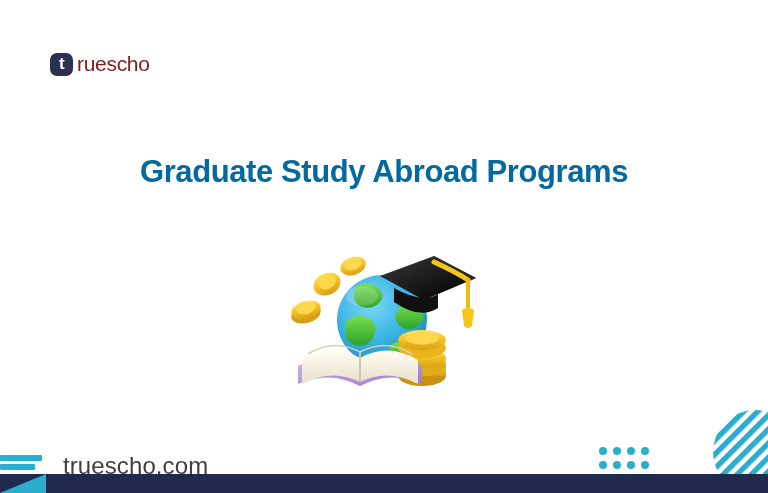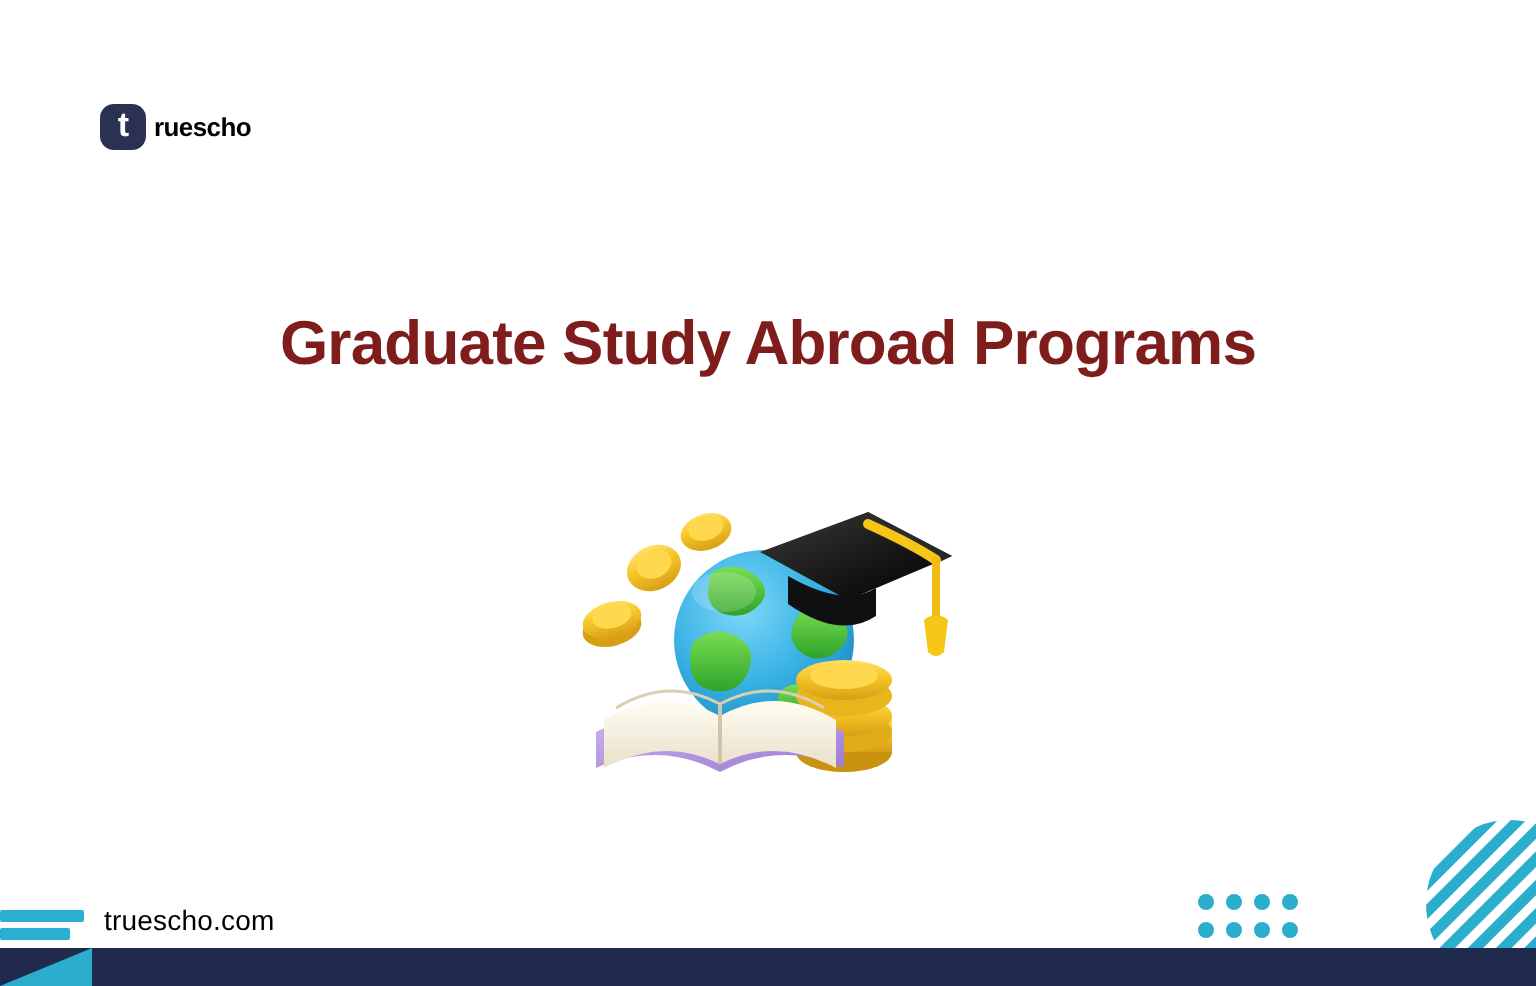--- a/index.html
+++ b/index.html
@@ -36,33 +36,33 @@
     align-items:center;
     justify-content:center;
     color:#ffffff;
     font-size:17px;
     font-weight:bold;
     line-height:1;
     padding-bottom:2px;
     letter-spacing:-0.5px;
   }
   .brand-text {
-    font-size:13px;
-    font-weight:bold;
-    color:#000000;
+    font-size:21px;
+    font-weight:normal;
+    color:#7f1d1d;
     letter-spacing:-0.3px;
   }
 
   
   .title {
     position:absolute;
     left:0; right:0;
     top:152px;
     text-align:center;
-    color:#7f1d1d;
+    color:#0369a1;
     font-size:31px;
     font-weight:bold;
     line-height:1.32;
     letter-spacing:-0.4px;
   }
   .title-line { display:block; }
 
   
   .illustration {
     position:absolute;
@@ -87,24 +87,24 @@
     left:0;
     height:6px;
     border-radius:1px;
     background:#2bafd0;
   }
   .bar-top { top:0; width:42px; }
   .bar-bottom { top:9px; width:35px; }
 
   .footer-url {
     position:absolute;
-    left:52px;
+    left:63px;
     top:452px;
-    font-size:14px;
-    color:#000000;
+    font-size:24px;
+    color:#404040;
     letter-spacing:0.1px;
   }
 
   .dot-grid {
     position:absolute;
     left:599px;
     top:447px;
     display:grid;
     grid-template-columns:repeat(4, 8px);
     grid-template-rows:repeat(2, 8px);

